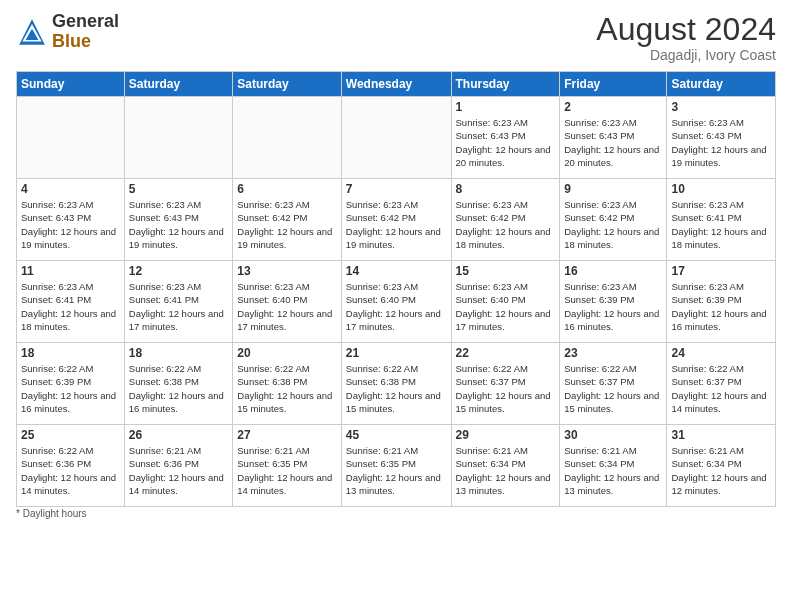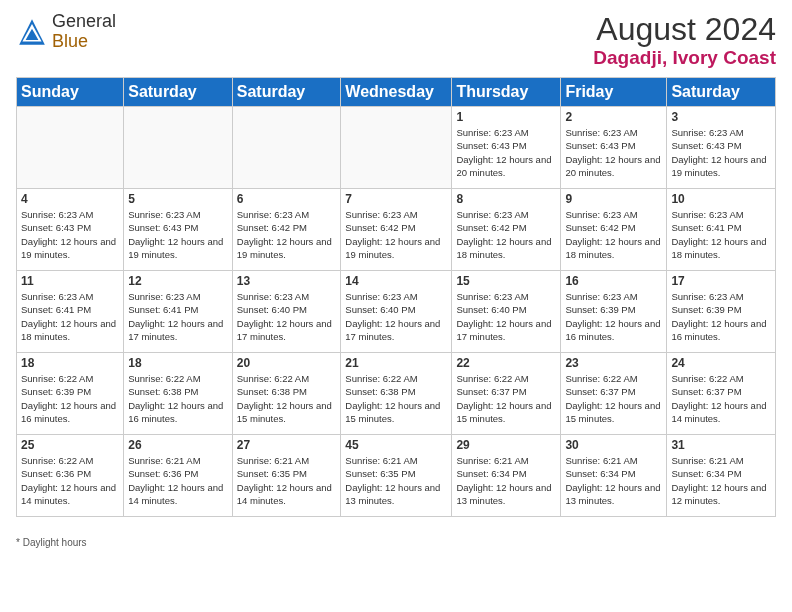--- a/index.html
+++ b/index.html
@@ -20,54 +20,53 @@
       align-items: flex-start;
       margin-bottom: 8px;
     }
     .logo {
       display: flex;
       align-items: center;
       gap: 4px;
     }
     .logo-text {
       font-size: 18px;
-      font-weight: normal;
+      font-weight: bold;
       line-height: 1.1;
     }
     .logo-text .general { color: #333; }
     .logo-text .blue { color: #a16207; }
     .logo-icon {
       width: 32px;
       height: 32px;
     }
     .title-block {
       text-align: right;
     }
     .month-year {
       font-size: 32px;
       font-weight: normal;
       color: #333;
       line-height: 1.1;
     }
     .location {
-      font-size: 19px;
-      color: #be185d;
-      font-weight: bold;
+      font-size: 14px;
+      color: #737373;
     }
     .calendar {
       width: 100%;
       border-collapse: collapse;
       font-size: 10px;
     }
     .calendar thead th {
       background: #1a6fc4;
       color: #fff;
       padding: 5px 4px;
       text-align: left;
-      font-size: 16px;
+      font-size: 12px;
       border: 1px solid #ccc;
       margin-left: 24px;
     }
     .calendar tbody td {
       border: 1px solid #ccc;
       vertical-align: top;
       padding: 3px 4px;
       width: 113px;
       height: 82px;
       color: #333;
@@ -82,21 +81,21 @@
       display: block;
     }
     .day-info {
       font-size: 9.5px;
       line-height: 1.4;
       color: #333;
     }
     .footer-note {
       font-size: 10px;
       color: #555;
-      margin-top: 20px;
+      margin-top: 1px;
       text-align: left;
     }
   </style>
 </head>
 <body>
 
 <div class="page">
   <div class="header">
     <div class="logo">
       <svg class="logo-icon" viewBox="0 0 40 40">

